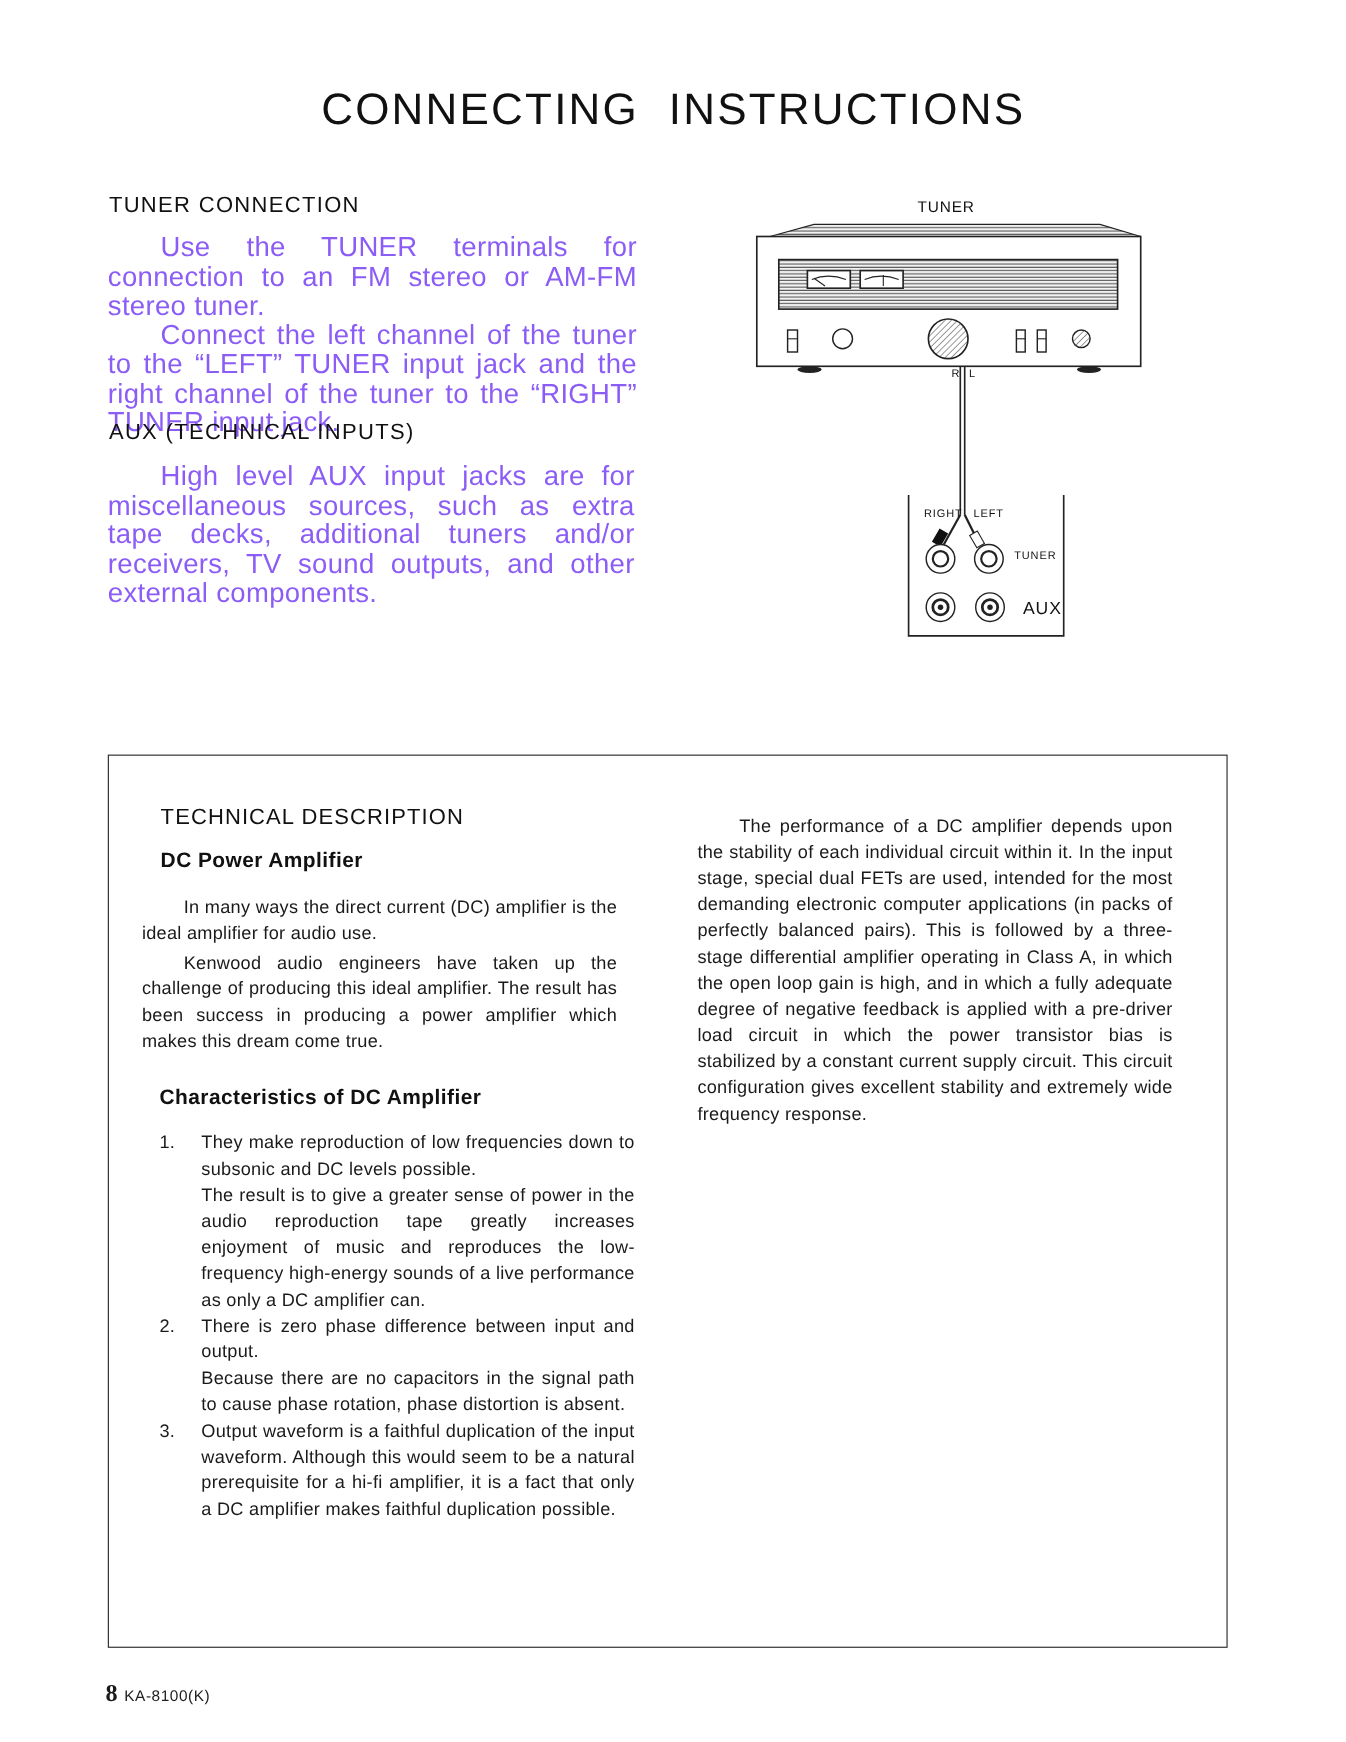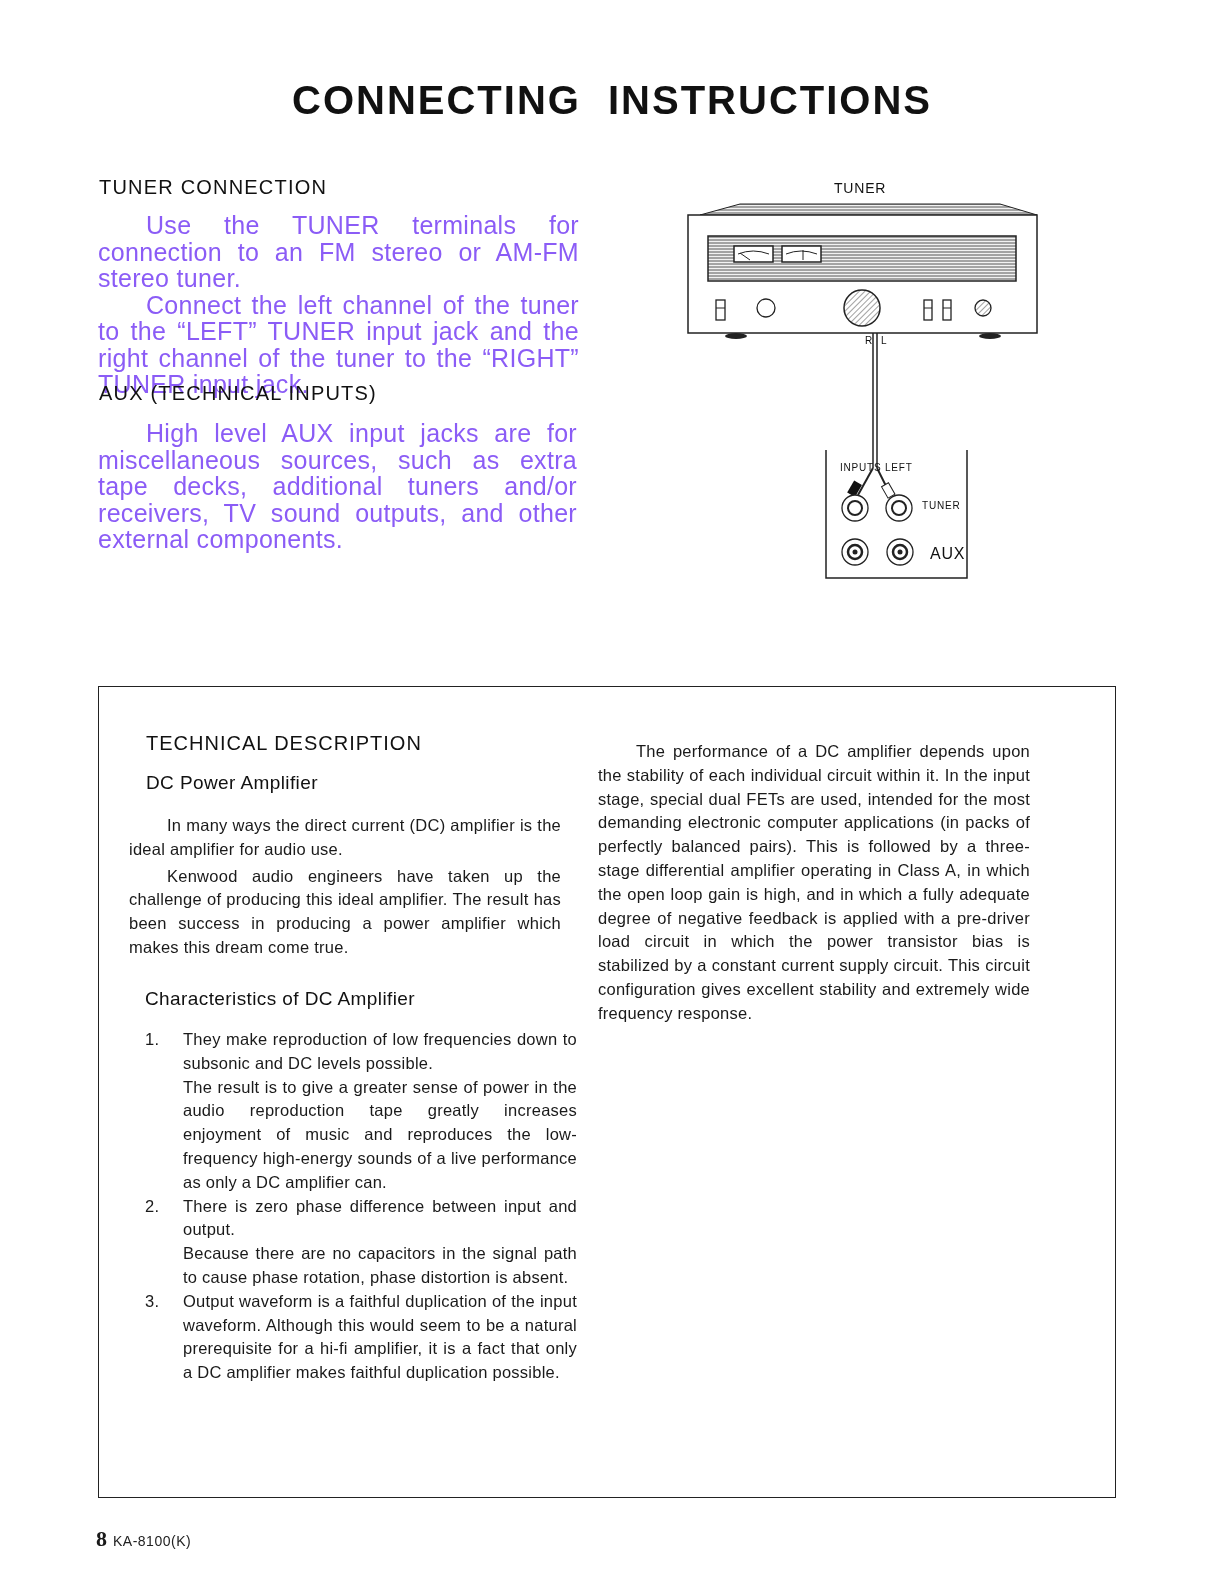--- a/index.html
+++ b/index.html
@@ -5,21 +5,21 @@
     * { box-sizing: border-box; margin: 0; padding: 0; }
     html, body {
       width: 1224px; height: 1584px; background: #ffffff;
       font-family: "Liberation Sans", "DejaVu Sans", sans-serif;
       color: #1a1a1a; overflow: hidden;
     }
     .page { position: relative; width: 1224px; height: 1584px; }
 
     .main-title {
       position: absolute; left: 0; width: 1224px; top: 78px;
-      text-align: center; font-size: 40px; font-weight: bold;
+      text-align: center; font-size: 40px; font-weight: normal;
       letter-spacing: 2px; word-spacing: 14px; color: #111;
     }
 
     .section-heading {
       position: absolute; font-size: 20px; letter-spacing: 1.2px;
       font-weight: normal; color: #111;
     }
     .para {
       position: absolute; font-size: 25px; line-height: 26.5px;
       text-align: justify; text-align-last: left; letter-spacing: 0.3px;
@@ -38,33 +38,33 @@
       position: absolute; font-size: 14px; letter-spacing: 0.8px; color: #111;
     }
 
     
     .tech-box {
       position: absolute; left: 98px; top: 686px; width: 1018px; height: 812px;
       border: 1.5px solid #222; border-right-width: 1px;
     }
     #tech-heading { left: 146px; top: 732px; font-size: 20px; letter-spacing: 1px; }
     .sub-heading {
-      position: absolute; font-size: 19px; font-weight: normal; color: #111;
+      position: absolute; font-size: 19px; font-weight: bold; color: #111;
       letter-spacing: 0.4px;
     }
     #dc-heading { left: 146px; top: 772px; }
     #char-heading { left: 145px; top: 988px; }
 
     .tech-para {
       position: absolute; font-size: 16.5px; line-height: 23.8px;
       text-align: justify; text-align-last: left; letter-spacing: 0.25px; color: #1a1a1a;
     }
     .tech-para p { text-indent: 38px; margin-bottom: 3px; }
     #dc-body { left: 129px; top: 814px; width: 432px; }
-    #right-body { left: 598px; top: 740px; width: 432px; }
+    #right-body { left: 634px; top: 740px; width: 432px; }
 
     .char-list { position: absolute; left: 145px; top: 1028px; width: 432px; }
     .char-item { display: flex; font-size: 16.5px; line-height: 23.8px; letter-spacing: 0.25px; }
     .char-num { width: 38px; flex: none; }
     .char-text { flex: 1; text-align: justify; text-align-last: left; }
 
     .footer { position: absolute; left: 96px; top: 1526px; display: flex; align-items: baseline; gap: 6px; }
     .page-num { font-size: 22px; font-weight: bold; font-family: "Liberation Serif", serif; }
     .model { font-size: 14px; letter-spacing: 0.5px; color: #222; }
   </style>
@@ -148,21 +148,21 @@
       <circle cx="175" cy="382" r="13" fill="#fff" stroke="#222" stroke-width="1.3"></circle>
       <circle cx="175" cy="382" r="7" fill="#fff" stroke="#222" stroke-width="2.5"></circle>
       <circle cx="175" cy="382" r="2.5" fill="#222"></circle>
       <circle cx="220" cy="382" r="13" fill="#fff" stroke="#222" stroke-width="1.3"></circle>
       <circle cx="220" cy="382" r="7" fill="#fff" stroke="#222" stroke-width="2.5"></circle>
       <circle cx="220" cy="382" r="2.5" fill="#222"></circle>
     </svg>
 
     <span class="diagram-label" style="left:185px; top:165px; font-size:10px;">R</span>
     <span class="diagram-label" style="left:201px; top:165px; font-size:10px;">L</span>
-    <span class="diagram-label" style="left:160px; top:292px; font-size:10px;">INPUTS</span>
+    <span class="diagram-label" style="left:160px; top:292px; font-size:10px;">RIGHT</span>
     <span class="diagram-label" style="left:205px; top:292px; font-size:10px;">LEFT</span>
     <span class="diagram-label" style="left:242px; top:330px; font-size:10px;">TUNER</span>
     <span class="diagram-label" style="left:250px; top:375px; font-size:16px;">AUX</span>
   </div>
 
   <div class="tech-box"></div>
 
   <h2 class="section-heading" id="tech-heading">TECHNICAL DESCRIPTION</h2>
   <h3 class="sub-heading" id="dc-heading">DC Power Amplifier</h3>
 

